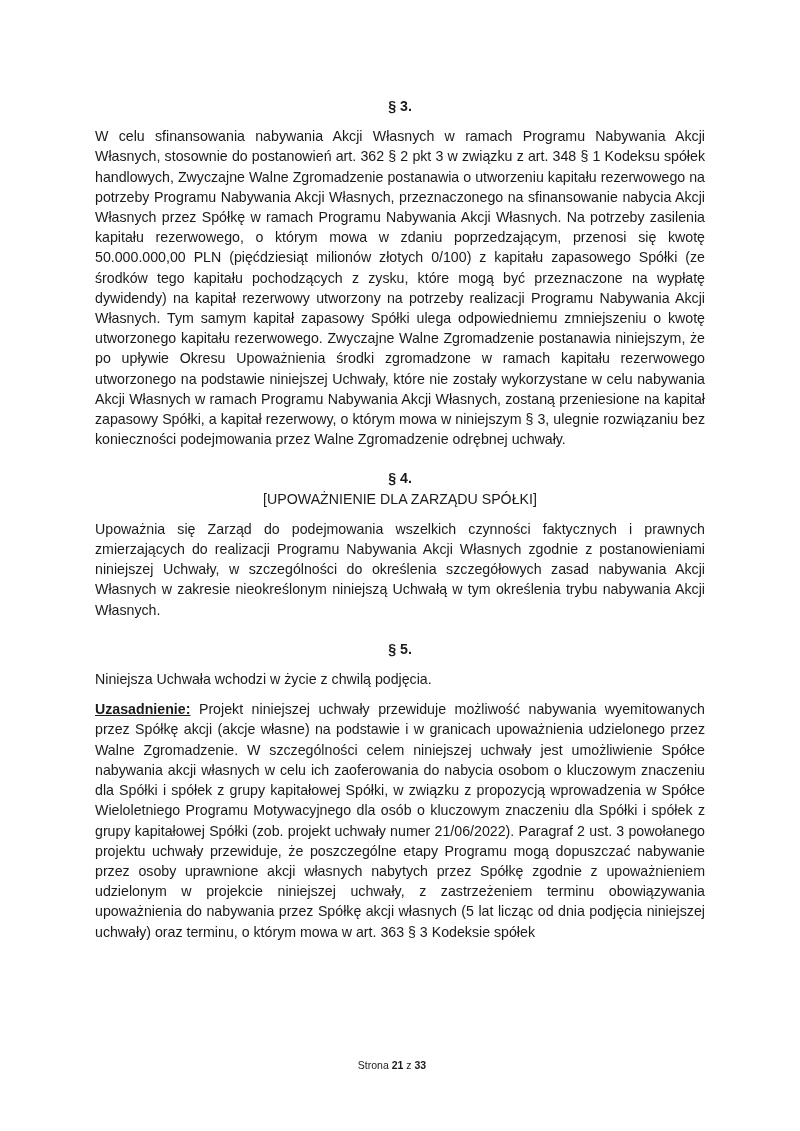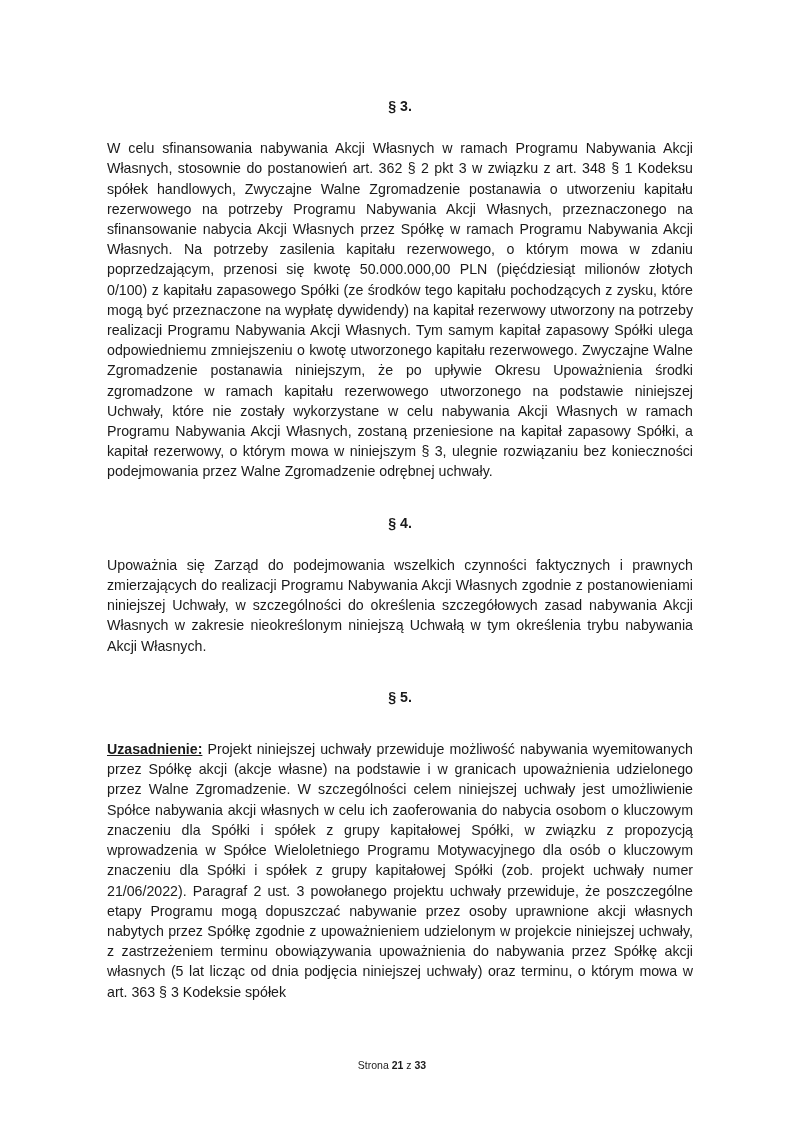--- a/index.html
+++ b/index.html
@@ -11,21 +11,21 @@
     .page {
       position: absolute; left: 95px; top: 96px; width: 610px;
       font-size: 14.2px; line-height: 20.2px;
     }
     .section-head {
       text-align: center; margin: 0;
     }
     .section-head .num { display: block; font-weight: bold; }
     .section-head .title { display: block; }
     p.body {
-      margin: 12px; text-align: justify; text-align-last: left;
+      margin: 0; text-align: justify; text-align-last: left;
     }
     .gap-sm { height: 10px; }
     .gap-md { height: 19px; }
     .label-u { text-decoration: underline; font-weight: bold; }
     .footer {
       position: absolute; left: 0; width: 784px; top: 1059px;
       text-align: center; font-size: 10.5px; color: #1a1a1a;
     }
     .footer .n { font-weight: bold; }
   </style>
@@ -37,30 +37,32 @@
   <div class="section-head">
     <span class="num">§ 3.</span>
   </div>
   <div class="gap-sm"></div>
   <p class="body">W celu sfinansowania nabywania Akcji Własnych w ramach Programu Nabywania Akcji Własnych, stosownie do postanowień art. 362 § 2 pkt 3 w związku z art. 348 § 1 Kodeksu spółek handlowych, Zwyczajne Walne Zgromadzenie postanawia o utworzeniu kapitału rezerwowego na potrzeby Programu Nabywania Akcji Własnych, przeznaczonego na sfinansowanie nabycia Akcji Własnych przez Spółkę w ramach Programu Nabywania Akcji Własnych. Na potrzeby zasilenia kapitału rezerwowego, o którym mowa w zdaniu poprzedzającym, przenosi się kwotę 50.000.000,00 PLN (pięćdziesiąt milionów złotych 0/100) z kapitału zapasowego Spółki (ze środków tego kapitału pochodzących z zysku, które mogą być przeznaczone na wypłatę dywidendy) na kapitał rezerwowy utworzony na potrzeby realizacji Programu Nabywania Akcji Własnych. Tym samym kapitał zapasowy Spółki ulega odpowiedniemu zmniejszeniu o kwotę utworzonego kapitału rezerwowego. Zwyczajne Walne Zgromadzenie postanawia niniejszym, że po upływie Okresu Upoważnienia środki zgromadzone w ramach kapitału rezerwowego utworzonego na podstawie niniejszej Uchwały, które nie zostały wykorzystane w celu nabywania Akcji Własnych w ramach Programu Nabywania Akcji Własnych, zostaną przeniesione na kapitał zapasowy Spółki, a kapitał rezerwowy, o którym mowa w niniejszym § 3, ulegnie rozwiązaniu bez konieczności podejmowania przez Walne Zgromadzenie odrębnej uchwały.</p>
 
   <div class="gap-md"></div>
 
   <div class="section-head">
     <span class="num">§ 4.</span>
+    <span class="title">[UPOWAŻNIENIE DLA ZARZĄDU SPÓŁKI]</span>
   </div>
   <div class="gap-sm"></div>
   <p class="body">Upoważnia się Zarząd do podejmowania wszelkich czynności faktycznych i prawnych zmierzających do realizacji Programu Nabywania Akcji Własnych zgodnie z postanowieniami niniejszej Uchwały, w szczególności do określenia szczegółowych zasad nabywania Akcji Własnych w zakresie nieokreślonym niniejszą Uchwałą w tym określenia trybu nabywania Akcji Własnych.</p>
 
   <div class="gap-md"></div>
 
   <div class="section-head">
     <span class="num">§ 5.</span>
   </div>
   <div class="gap-sm"></div>
+  <p class="body">Niniejsza Uchwała wchodzi w życie z chwilą podjęcia.</p>
 
   <div class="gap-sm"></div>
 
   <p class="body"><span class="label-u">Uzasadnienie:</span><span> Projekt niniejszej uchwały przewiduje możliwość nabywania wyemitowanych przez Spółkę akcji (akcje własne) na podstawie i w granicach upoważnienia udzielonego przez Walne Zgromadzenie. W szczególności celem niniejszej uchwały jest umożliwienie Spółce nabywania akcji własnych w celu ich zaoferowania do nabycia osobom o kluczowym znaczeniu dla Spółki i spółek z grupy kapitałowej Spółki, w związku z propozycją wprowadzenia w Spółce Wieloletniego Programu Motywacyjnego dla osób o kluczowym znaczeniu dla Spółki i spółek z grupy kapitałowej Spółki (zob. projekt uchwały numer 21/06/2022). Paragraf 2 ust. 3 powołanego projektu uchwały przewiduje, że poszczególne etapy Programu mogą dopuszczać nabywanie przez osoby uprawnione akcji własnych nabytych przez Spółkę zgodnie z upoważnieniem udzielonym w projekcie niniejszej uchwały, z zastrzeżeniem terminu obowiązywania upoważnienia do nabywania przez Spółkę akcji własnych (5 lat licząc od dnia podjęcia niniejszej uchwały) oraz terminu, o którym mowa w art. 363 § 3 Kodeksie spółek</span></p>
 
 </div>
 
 <div class="footer">
   <span>Strona</span>
   <span class="n">21</span>

